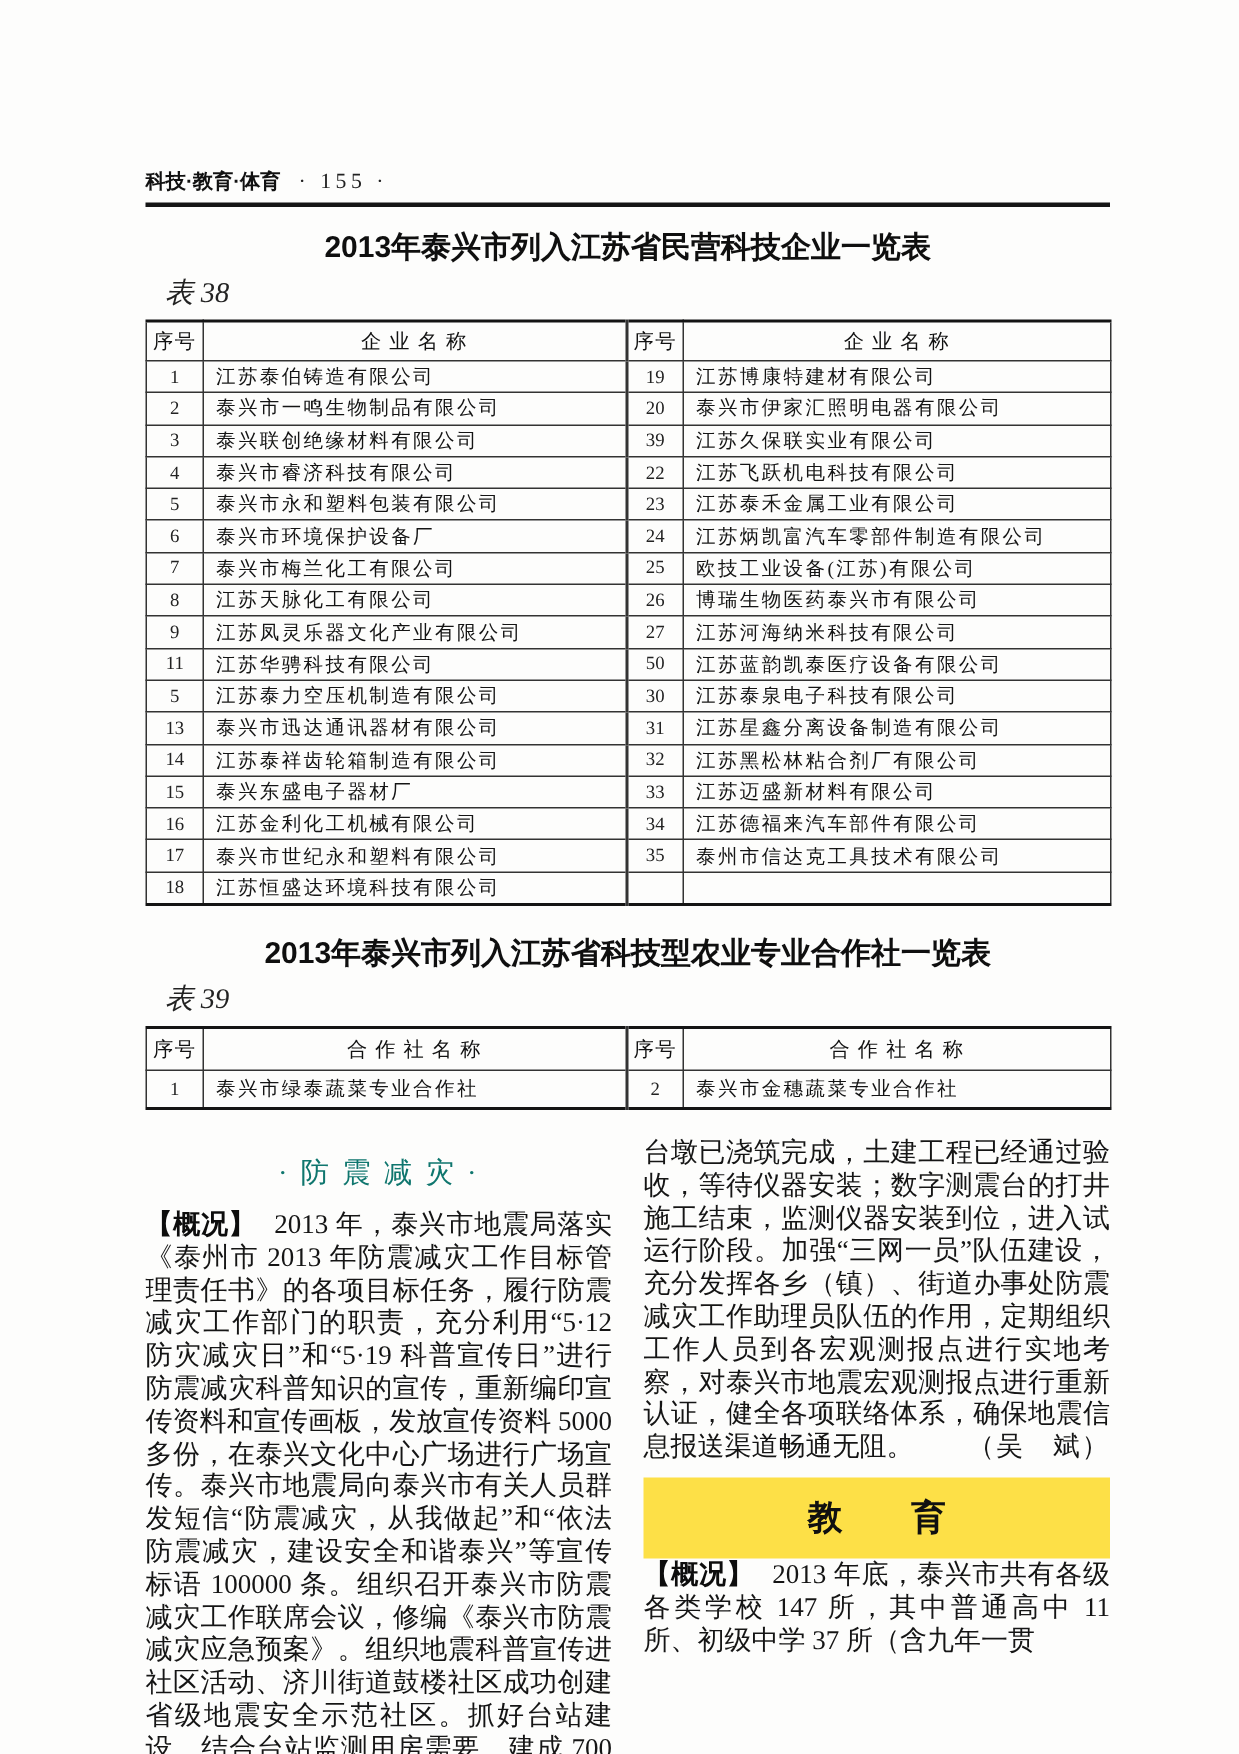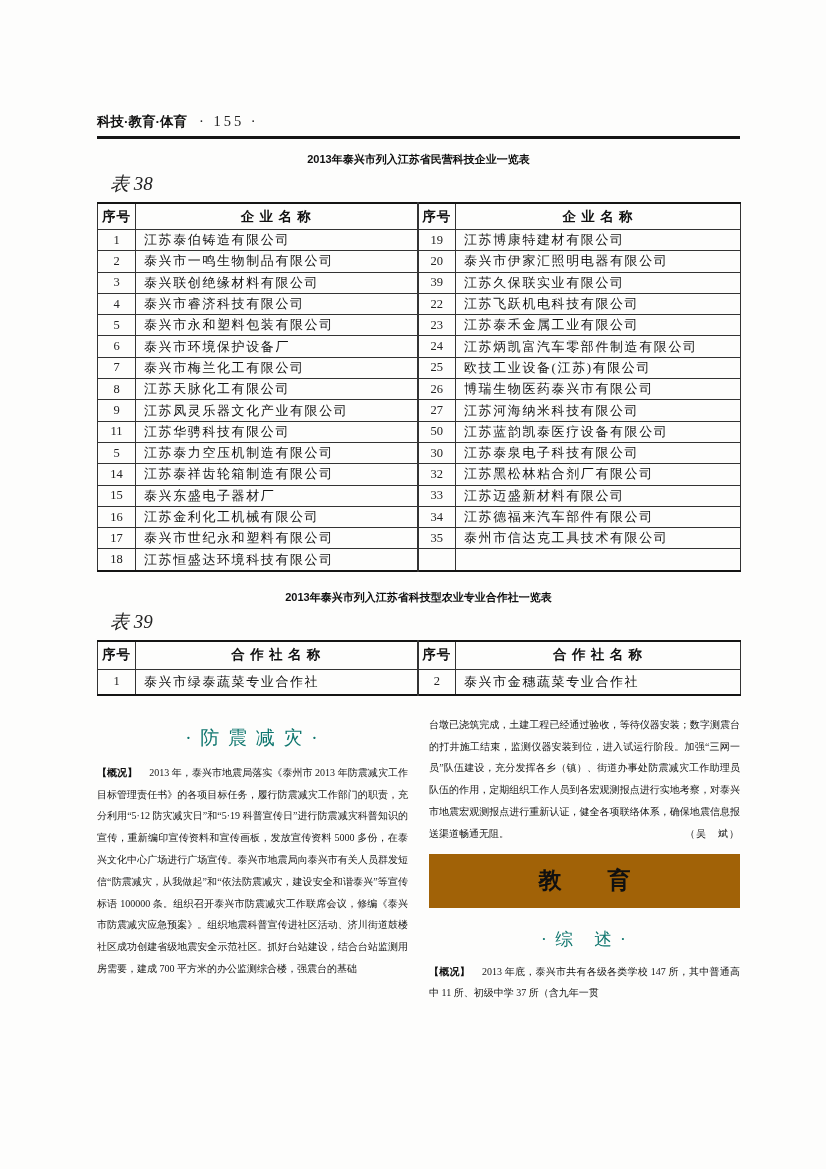--- a/index.html
+++ b/index.html
@@ -14,63 +14,63 @@
   .rh-section {
     font-family:"Liberation Sans","DejaVu Sans",sans-serif;
     font-weight:bold; font-size:13.5px; color:#111;
   }
   .rh-page { font-size:14.5px; margin-left:8px; letter-spacing:3px; color:#222; }
 
   .header-rule { height:3px; background:#151515; margin-top:5px; }
 
   .tbl-title {
     text-align:center; font-family:"Liberation Sans","DejaVu Sans",sans-serif;
-    font-weight:bold; font-size:11px; color:#0f0f0f; margin-top:13px;
+    font-weight:bold; font-size:20px; color:#0f0f0f; margin-top:13px;
   }
   .tbl-label { font-size:19px; font-style:italic; margin:4px 0 5px 13px; color:#222; }
 
   table.datatable {
     width:643px; border-collapse:collapse; table-layout:fixed;
     border-top:2.5px solid #141414; border-bottom:2.5px solid #141414;
   }
   table.datatable th, table.datatable td {
     border:1px solid #333; overflow:hidden; white-space:nowrap;
   }
   table.datatable th {
-    font-weight:bold; font-size:13.5px; height:23px; text-align:center;
+    font-weight:normal; font-size:13.5px; height:23px; text-align:center;
     letter-spacing:1px; color:#111;
   }
   table.datatable td { height:20.3px; font-size:13px; padding:0; }
   table.datatable td.no { text-align:center; font-size:12.5px; color:#222; }
   table.datatable td.nm { padding-left:8px; letter-spacing:1.6px; color:#141414; }
   table.datatable th:nth-child(3), table.datatable td:nth-child(3) { border-left-width:2px; }
   table.t39 th { height:25px; }
   table.t39 td { height:24px; }
 
   .columns { display:flex; gap:21px; margin-top:16px; }
   .col { width:311px; }
 
   .sec-heading {
     text-align:center; font-size:19px; letter-spacing:2px;
     margin:13px 0 11px 0; color:#0f766e;
   }
   .sec-heading.small { font-size:17.5px; margin:19px 0 10px 0; }
 
   .body-para {
-    margin:0; font-size:10px; line-height:21.8px; text-align:justify;
+    margin:0; font-size:18px; line-height:21.8px; text-align:justify;
     color:#151515;
   }
   .tag {
     font-family:"Liberation Sans","DejaVu Sans",sans-serif;
     font-weight:bold; margin-right:12px; color:#0d0d0d;
   }
   .byline { float:right; letter-spacing:1px; }
 
   .banner {
-    background:#a16207; text-align:center;
+    background:#fde047; text-align:center;
     font-family:"Liberation Sans","DejaVu Sans",sans-serif; font-weight:bold;
     font-size:23px; color:#101010; padding:11px 0 12px 0; margin-top:9px;
   }
 </style>
 </head>
 <body>
 
 <div class="page">
 
   <div class="running-header">
@@ -170,20 +170,26 @@
           <td class="nm">江苏蓝韵凯泰医疗设备有限公司</td>
         </tr>
 
         <tr>
           <td class="no">5</td>
           <td class="nm">江苏泰力空压机制造有限公司</td>
           <td class="no">30</td>
           <td class="nm">江苏泰泉电子科技有限公司</td>
         </tr>
 
+        <tr>
+          <td class="no">13</td>
+          <td class="nm">泰兴市迅达通讯器材有限公司</td>
+          <td class="no">31</td>
+          <td class="nm">江苏星鑫分离设备制造有限公司</td>
+        </tr>
 
         <tr>
           <td class="no">14</td>
           <td class="nm">江苏泰祥齿轮箱制造有限公司</td>
           <td class="no">32</td>
           <td class="nm">江苏黑松林粘合剂厂有限公司</td>
         </tr>
 
         <tr>
           <td class="no">15</td>
@@ -252,20 +258,19 @@
         <span class="tag">【概况】</span><span>2013 年，泰兴市地震局落实《泰州市 2013 年防震减灾工作目标管理责任书》的各项目标任务，履行防震减灾工作部门的职责，充分利用“5·12 防灾减灾日”和“5·19 科普宣传日”进行防震减灾科普知识的宣传，重新编印宣传资料和宣传画板，发放宣传资料 5000 多份，在泰兴文化中心广场进行广场宣传。泰兴市地震局向泰兴市有关人员群发短信“防震减灾，从我做起”和“依法防震减灾，建设安全和谐泰兴”等宣传标语 100000 条。组织召开泰兴市防震减灾工作联席会议，修编《泰兴市防震减灾应急预案》。组织地震科普宣传进社区活动、济川街道鼓楼社区成功创建省级地震安全示范社区。抓好台站建设，结合台站监测用房需要，建成 700 平方米的办公监测综合楼，强震台的基础</span>
       </p>
     </div>
 
     <div class="col">
       <p class="body-para" style="margin-top:2px">
         <span>台墩已浇筑完成，土建工程已经通过验收，等待仪器安装；数字测震台的打井施工结束，监测仪器安装到位，进入试运行阶段。加强“三网一员”队伍建设，充分发挥各乡（镇）、街道办事处防震减灾工作助理员队伍的作用，定期组织工作人员到各宏观测报点进行实地考察，对泰兴市地震宏观测报点进行重新认证，健全各项联络体系，确保地震信息报送渠道畅通无阻。</span>
         <span class="byline">（吴　斌）</span>
       </p>
       <div class="banner">教　　育</div>
-      <div class="sec-heading small">· 综　述 ·</div>
       <p class="body-para">
         <span class="tag">【概况】</span><span>2013 年底，泰兴市共有各级各类学校 147 所，其中普通高中 11 所、初级中学 37 所（含九年一贯</span>
       </p>
     </div>
 
   </div>
 </div>
 
 </body></html>

